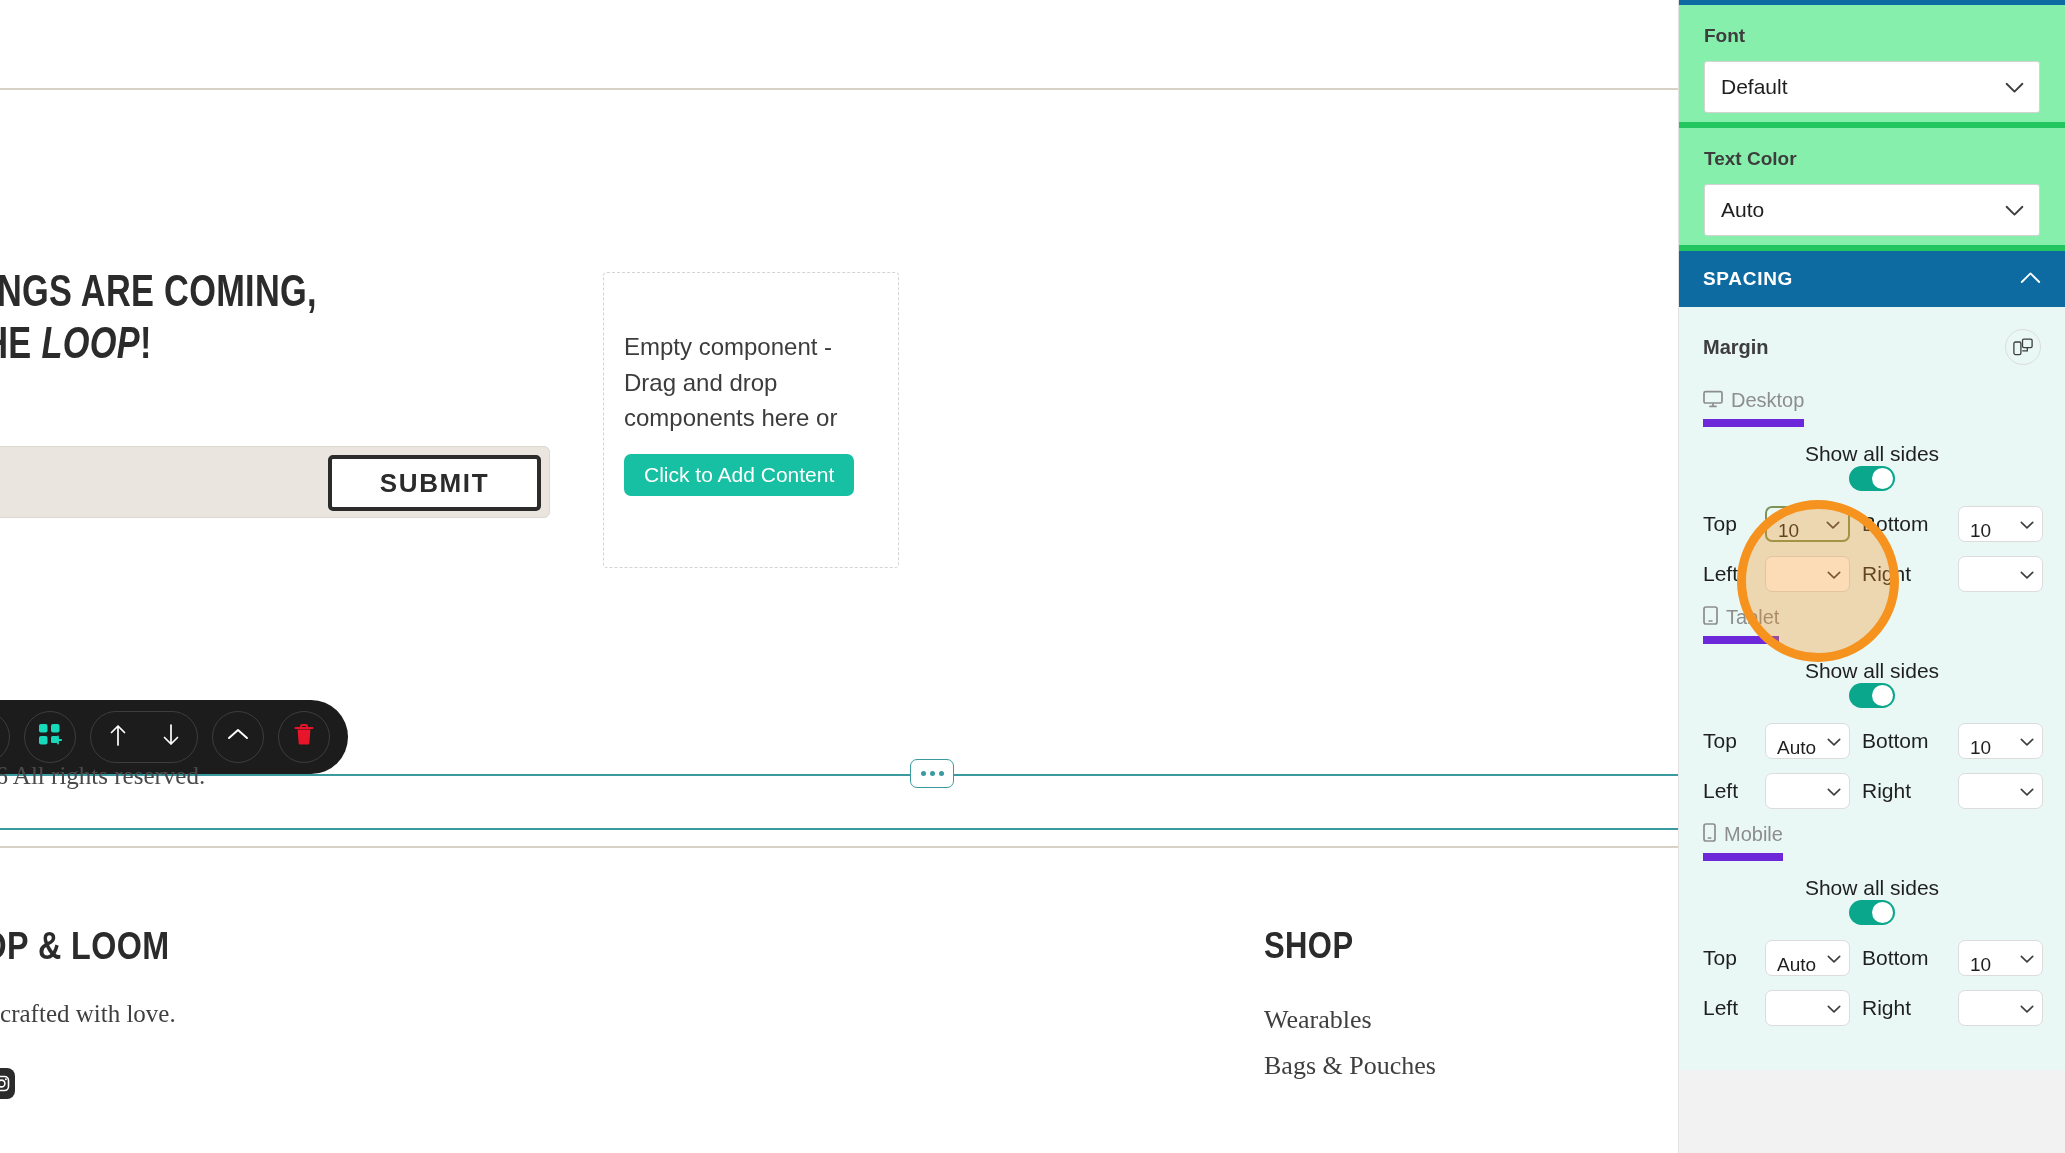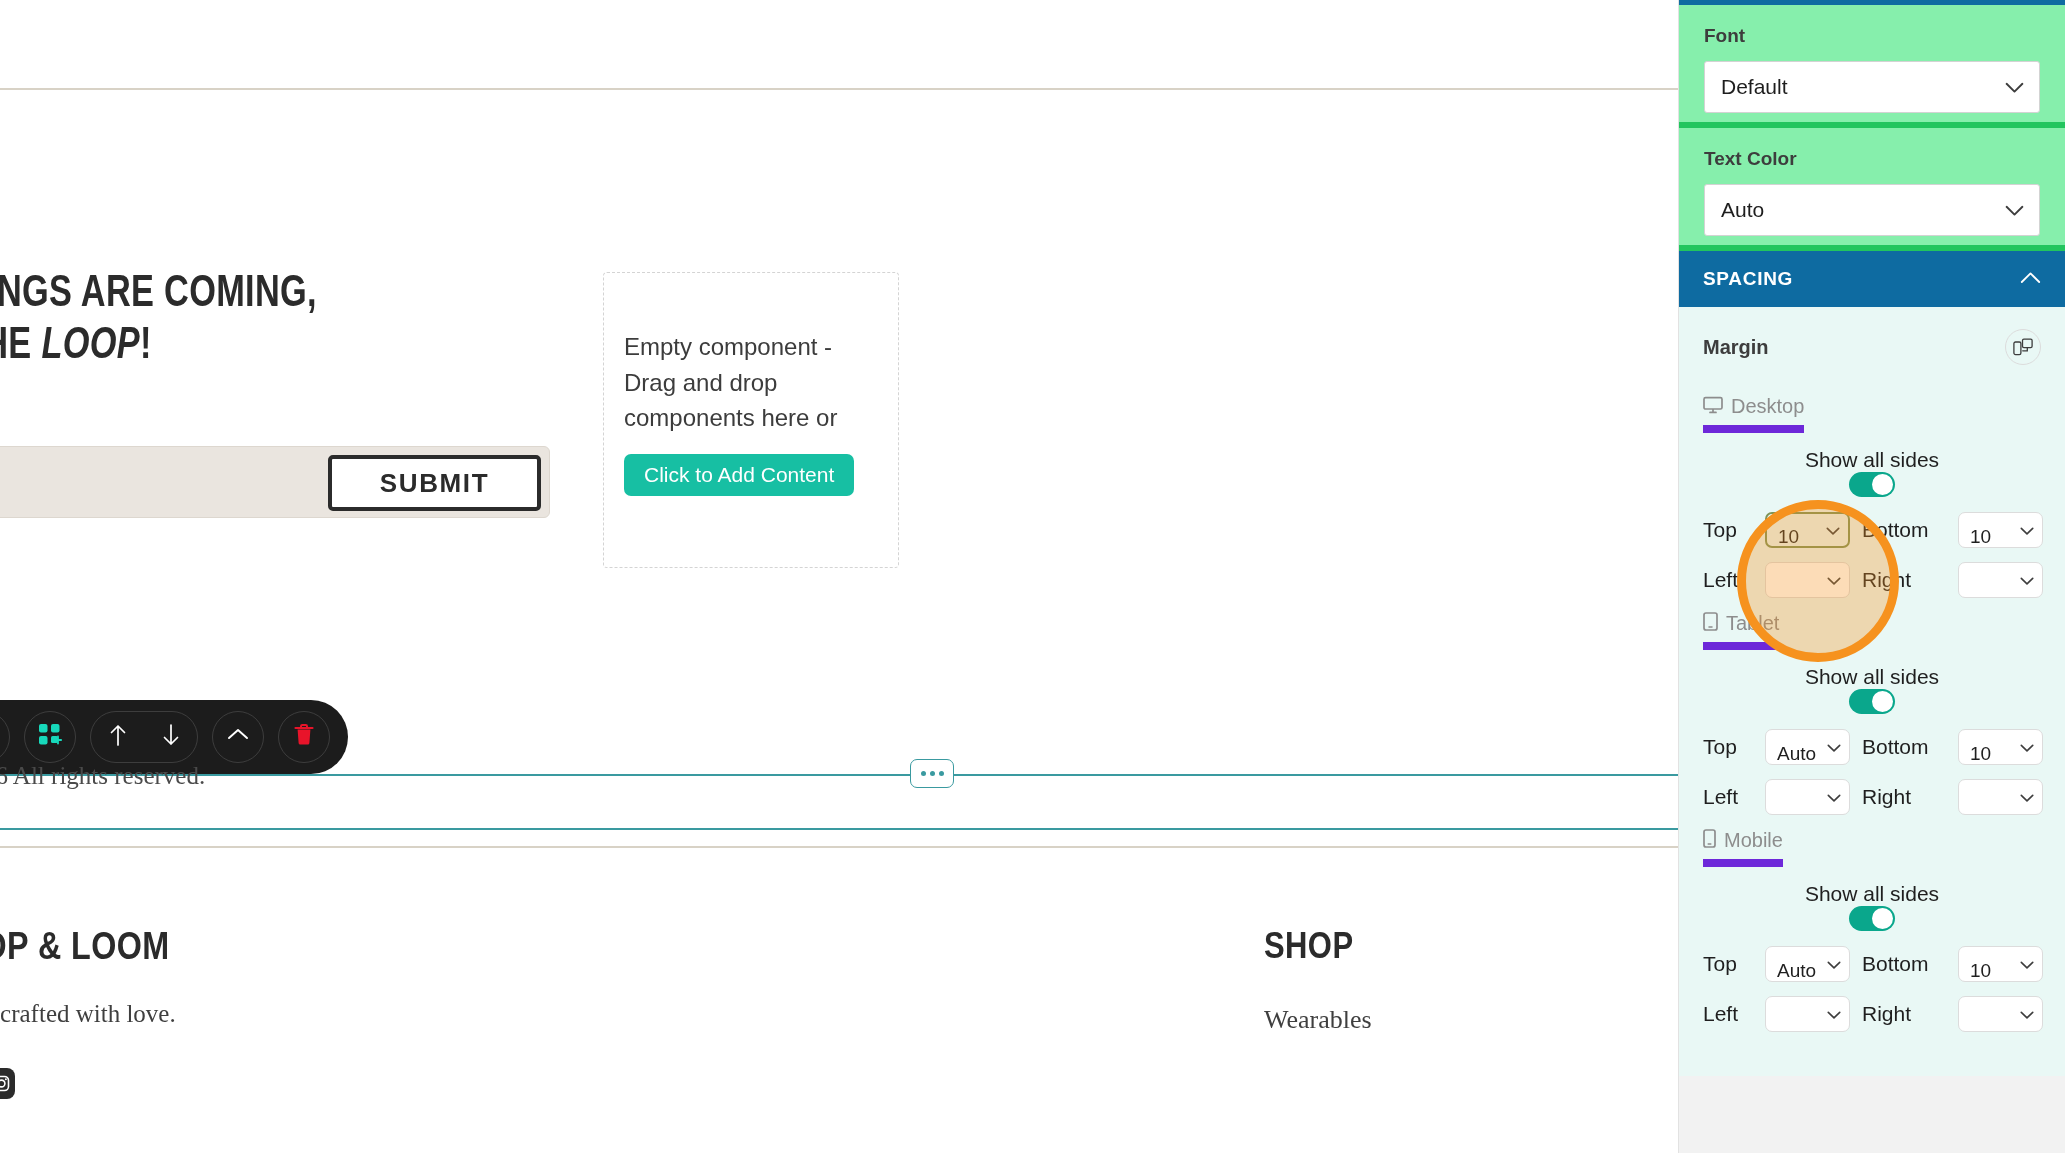--- a/index.html
+++ b/index.html
@@ -343,21 +343,21 @@
   }
 
   .spacing-body {
     background: #e9f8f5;
     padding: 22px 24px 30px 24px;
   }
   .spacing-row-top {
     display: flex;
     align-items: center;
     justify-content: space-between;
-    margin-bottom: 30px;
+    margin-bottom: 24px;
   }
   .spacing-title {
     font-size: 20px;
     font-weight: 700;
     color: #3d3d3d;
   }
   .resp-icon-btn {
     width: 36px; height: 36px;
     border-radius: 50%;
     border: 1px solid #dcdcdc;
@@ -531,20 +531,21 @@
         <rect x="1.5" y="1.5" width="14" height="14" rx="4" stroke="#ffffff" stroke-width="1.6"></rect>
         <circle cx="8.5" cy="8.5" r="3.4" stroke="#ffffff" stroke-width="1.6"></circle>
         <circle cx="12.9" cy="4.2" r="1" fill="#ffffff"></circle>
       </svg>
     </div>
 
     <div class="footer-col">
       <h4>SHOP</h4>
       <ul>
         <li>Wearables</li>
+        <li>Bags &amp; Pouches</li>
       </ul>
     </div>
   </div>
 
   <div id="panel">
     <div class="panel-topbar"></div>
 
     <div class="field-group">
       <div class="field-label">Font</div>
       <div class="select-box">

